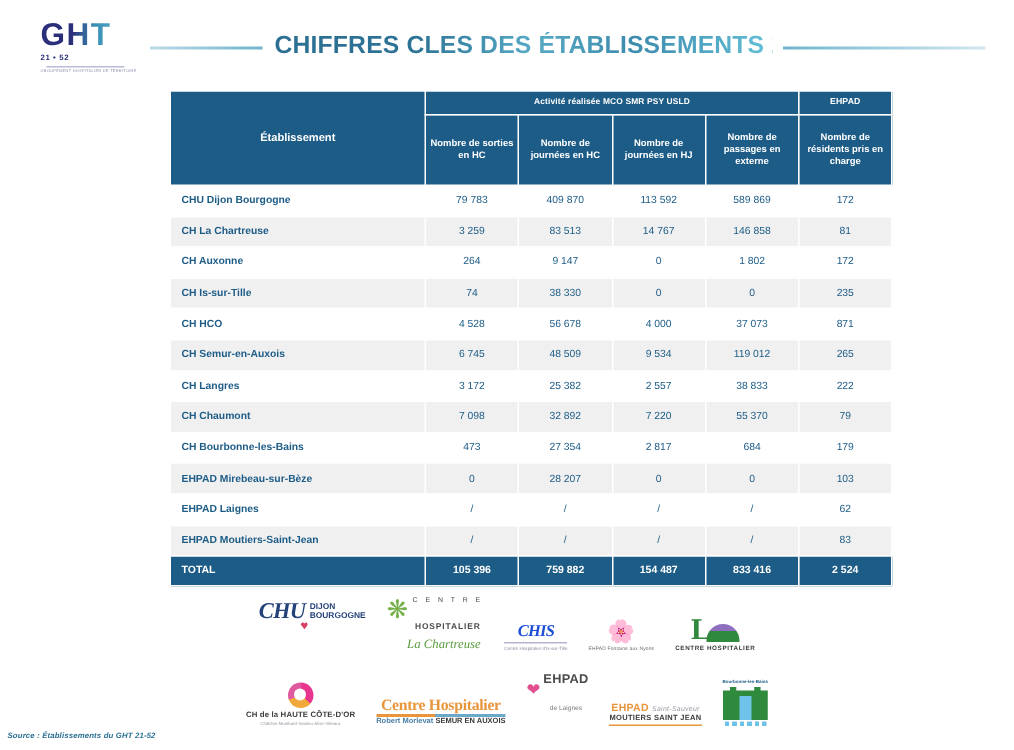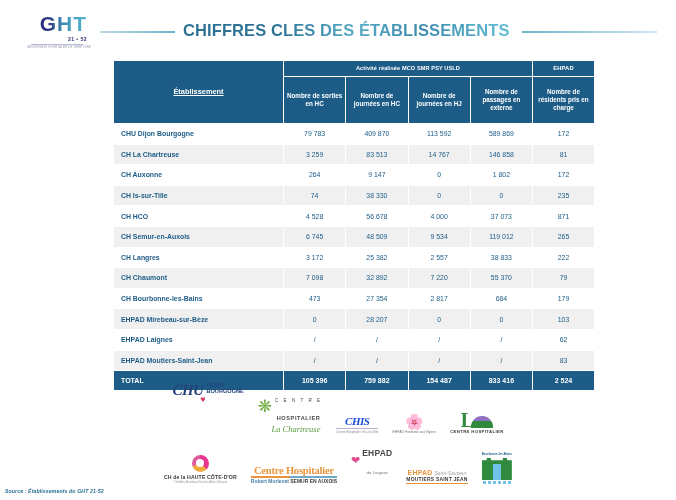--- a/index.html
+++ b/index.html
@@ -6,21 +6,21 @@
   html, body {
     width: 676px; height: 500px;
     background: #ffffff;
     font-family: "Liberation Sans", sans-serif;
     overflow: hidden;
   }
   .slide { position: relative; width: 676px; height: 500px; background:#fff; }
 
   
   .header { position:absolute; left:0; top:0; width:676px; height:56px; }
-  .logo { position:absolute; left:27px; top:13px; width:60px; height:34px; text-align:right; }
+  .logo { position:absolute; left:27px; top:13px; width:60px; height:34px; text-align:left; }
   .logo-txt { font-size:21px; font-weight:bold; letter-spacing:1px; line-height:21px;
               background: linear-gradient(90deg,#2b2f7a 0%, #2b2f7a 35%, #3b8fb5 60%, #55b7cf 100%);
               -webkit-background-clip:text; background-clip:text; color:transparent; }
   .logo-sub { font-size:5.2px; font-weight:bold; color:#2b2f7a; letter-spacing:.4px; margin-top:2px; }
   .logo-rule { width:52px; height:1px; background:#b9bcd6; margin:2px auto 1px; }
   .logo-tiny { font-size:2.6px; color:#8d90ad; letter-spacing:.2px; white-space:nowrap; }
 
   .line-left { position:absolute; left:100px; top:31px; width:75px; height:1.5px;
                background: linear-gradient(90deg,#bcd9e6,#6fb5cd); }
   .line-right { position:absolute; left:522px; top:31px; width:135px; height:1.5px;
@@ -34,40 +34,40 @@
   .tbl-wrap { position:absolute; left:113px; top:60px; width:482px; }
   table.data { border-collapse:collapse; width:482px; table-layout:fixed; }
   table.data th, table.data td { border:1px solid #ffffff; }
 
   th.hgroup, th.hcol, th.hestab {
     background:#1d5c87; color:#ffffff; font-weight:bold; text-align:center;
     vertical-align:middle; line-height:1.25;
   }
   th.hgroup { font-size:5.6px; height:16px; letter-spacing:.1px; }
   th.hgroup.ehpad { font-size:5.8px; }
-  th.hestab { font-size:7.4px;text-decoration:underline; }
+  th.hestab { font-size:7.4px; }
   th.hcol { font-size:6.3px; padding:3px 2px; height:47px; }
 
   td.estab { font-size:6.9px; font-weight:bold; color:#1d5c87; text-align:left;
              padding-left:7px; height:20.6px; }
   td.num { font-size:6.9px; color:#1d5c87; text-align:center; height:20.6px; }
   tr.odd td { background:#ffffff; }
   tr.even td { background:#f0f0f0; }
   tr.total td { background:#1d5c87; color:#ffffff; font-weight:bold; font-size:7px; height:20px; }
   tr.total td.estab { color:#ffffff; }
 
   
   .logos { position:absolute; left:0; top:382px; width:676px; height:105px; }
   .logo-row { display:flex; justify-content:center; align-items:flex-end; gap:14px; }
   .logo-row.r1 { height:52px; }
   .logo-row.r2 { height:50px; padding-top:2px; }
   .lg { display:flex; flex-direction:column; align-items:center; justify-content:flex-end;
         height:100%; text-align:center; }
 
-  .lg-chu { flex-direction:row; align-items:flex-start; gap:3px; }
+  .lg-chu { flex-direction:row; align-items:center; gap:3px; }
   .chu-mark { font-size:15px; font-style:italic; font-weight:bold; color:#24427a;
               font-family:"Liberation Serif", serif; letter-spacing:-.5px; position:relative; }
   .chu-mark::after { content:""; position:absolute; right:-2px; bottom:-3px; width:5px; height:5px;
                      background:#d6426a; clip-path: polygon(50% 100%,0 35%,22% 0,50% 22%,78% 0,100% 35%); }
   .chu-words { font-size:5.6px; font-weight:bold; color:#24427a; line-height:1.15; text-align:left; }
 
   .chart-logo { display:flex; align-items:center; gap:3px; }
   .chart-tree { font-size:17px; color:#76b04a; line-height:13px; }
   .chart-txt { text-align:center; }
   .chart-t1 { font-size:4.6px; letter-spacing:2px; color:#4a4a4a; }

